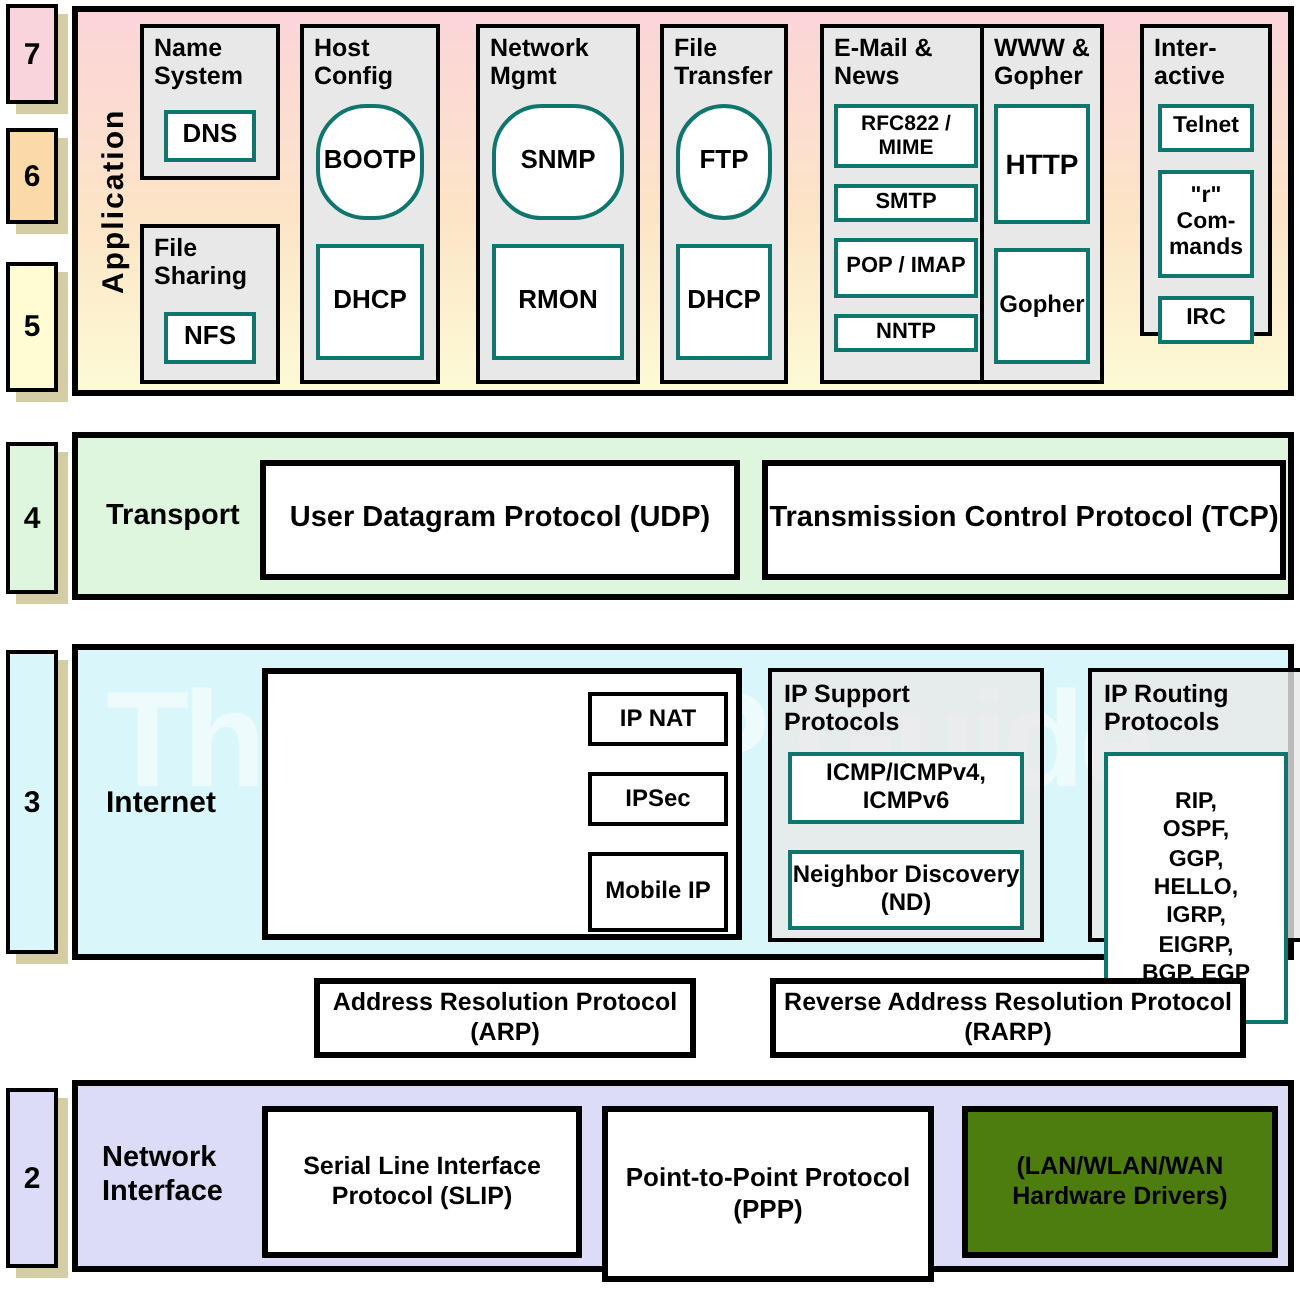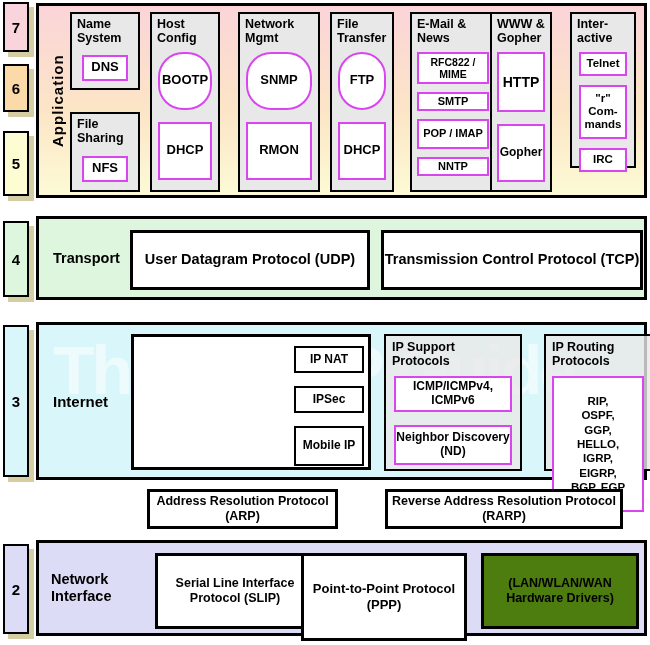--- a/index.html
+++ b/index.html
@@ -34,21 +34,21 @@
     font-weight:bold;font-size:15px;letter-spacing:1px;
   }
   .hlabel{position:absolute;top:0;height:100%;display:flex;align-items:center;font-weight:bold;}
   
   .grp{
     position:absolute;box-sizing:border-box;background:#e8e8e8;border:2px solid #000;
     padding:3px 5px;display:flex;flex-direction:column;z-index:1;
   }
   .grp-label{font-weight:bold;font-size:12.5px;line-height:1.15;}
   .pbox{
-    box-sizing:border-box;background:#fff;border:2px solid #d946ef;
+    box-sizing:border-box;background:#fff;border:2px solid #0f766e;
     display:flex;align-items:center;justify-content:center;text-align:center;
     font-weight:bold;line-height:1.15;flex-shrink:0;
   }
   .g-name{left:31px;top:6px;width:70px;height:78px;}
   .g-file{left:31px;top:106px;width:70px;height:80px;}
   .g-host{left:111px;top:6px;width:70px;height:180px;}
   .g-mgmt{left:199px;top:6px;width:82px;height:180px;}
   .g-ftx{left:291px;top:6px;width:64px;height:180px;}
   .g-mail{left:371px;top:6px;width:86px;height:180px;}
   .g-www{left:451px;top:6px;width:62px;height:180px;}
@@ -88,25 +88,25 @@
   .bx-ipnat{top:9px;height:27px;}
   .bx-ipsec{top:49px;height:27px;}
   .bx-mobile{top:89px;height:40px;}
   .grp-i{position:absolute;box-sizing:border-box;background:rgba(232,232,232,0.8);border:2px solid #000;padding:4px 6px;display:flex;flex-direction:column;z-index:1;top:9px;height:137px;}
   .g-support{left:345px;width:138px;}
   .g-routing{left:505px;width:108px;}
   .bx-icmp{height:36px;margin:7px 2px 0;font-size:12px;}
   .bx-nd{height:40px;margin:13px 2px 0;font-size:12px;}
   .bx-route{flex:1;margin:7px 0 2px;font-size:11.5px;padding:16px;line-height:1.25;}
   
-  .bx-arp{left:147px;top:489px;width:191px;height:40px;font-size:12.5px;}
+  .bx-arp{left:157px;top:489px;width:191px;height:40px;font-size:12.5px;}
   .bx-rarp{left:385px;top:489px;width:238px;height:40px;font-size:12.5px;}
   
   .ni-label{left:12px;width:86px;font-size:14.5px;line-height:1.2;}
-  .bx-slip{left:92px;top:10px;width:160px;height:76px;font-size:12.5px;margin-left:24px;}
+  .bx-slip{left:92px;top:10px;width:160px;height:76px;font-size:12.5px;}
   .bx-ppp{left:262px;top:10px;width:166px;height:88px;font-size:13px;}
   .bx-hw{left:442px;top:10px;width:158px;height:76px;font-size:12.5px;background:#4d7c0f;}
 </style>
 </head>
 <body>
 
 <div class="stage">
 
   <div class="num n7">7</div>
   <div class="num n6">6</div>

